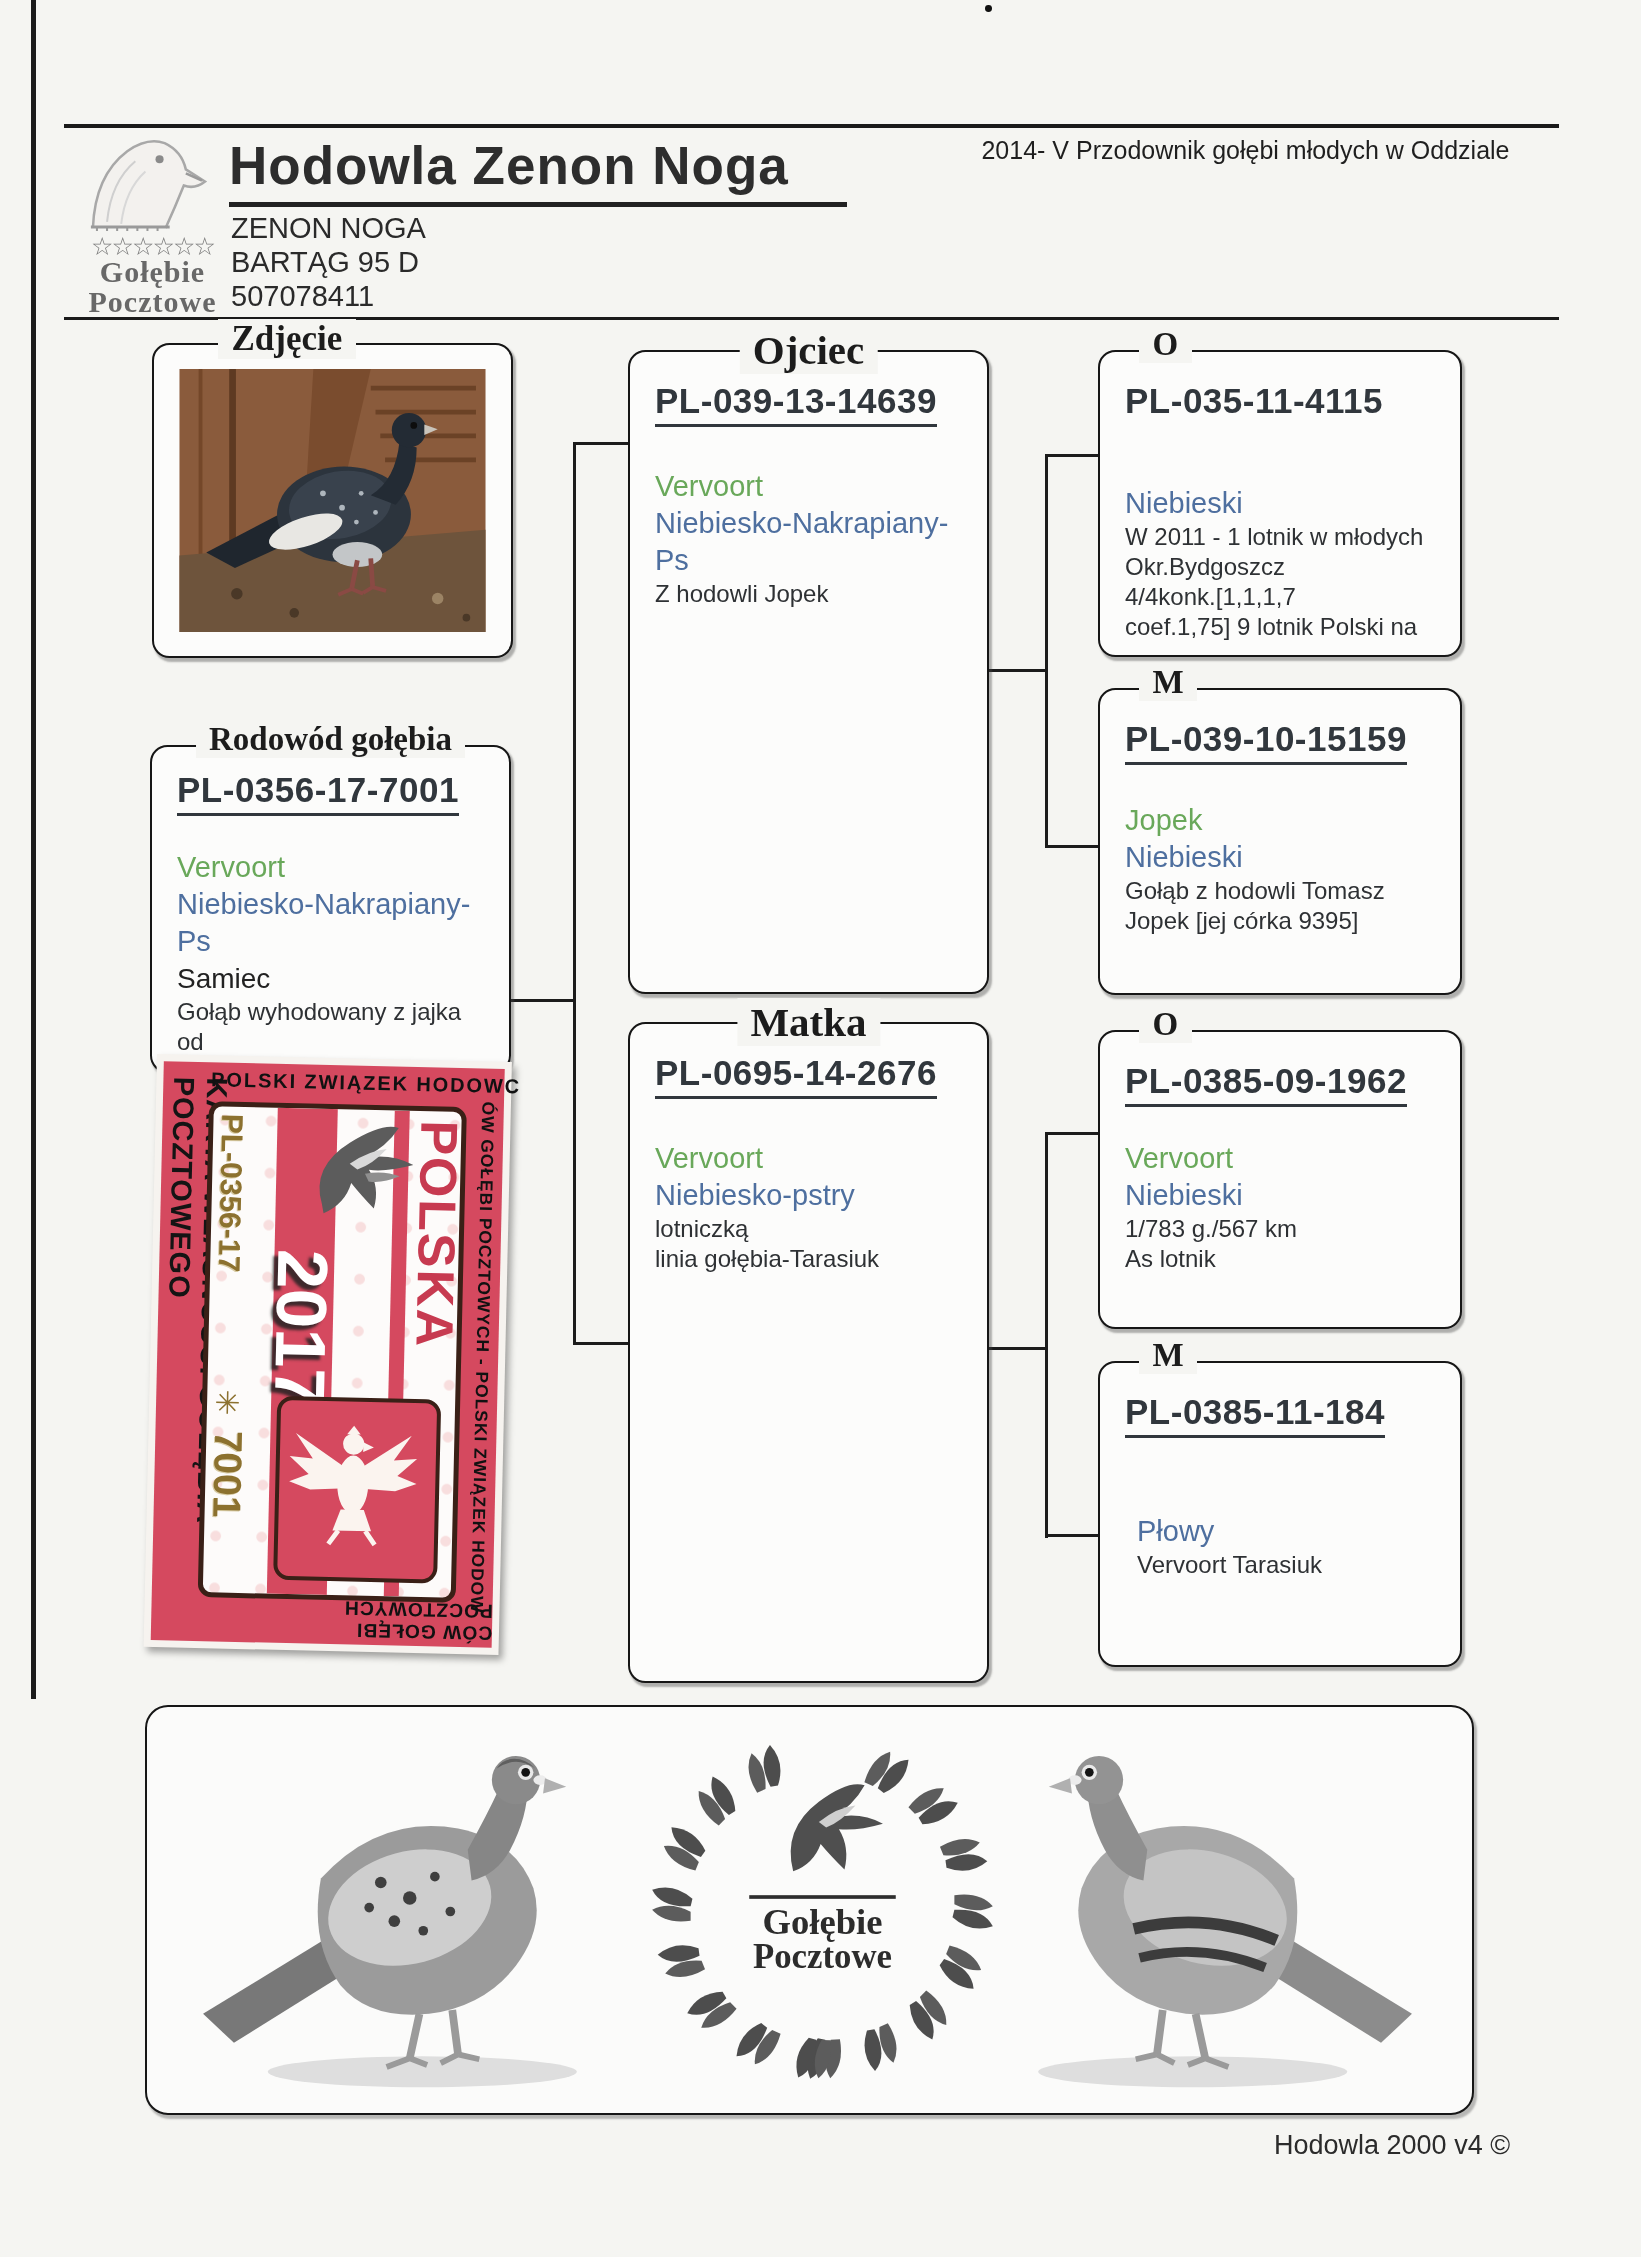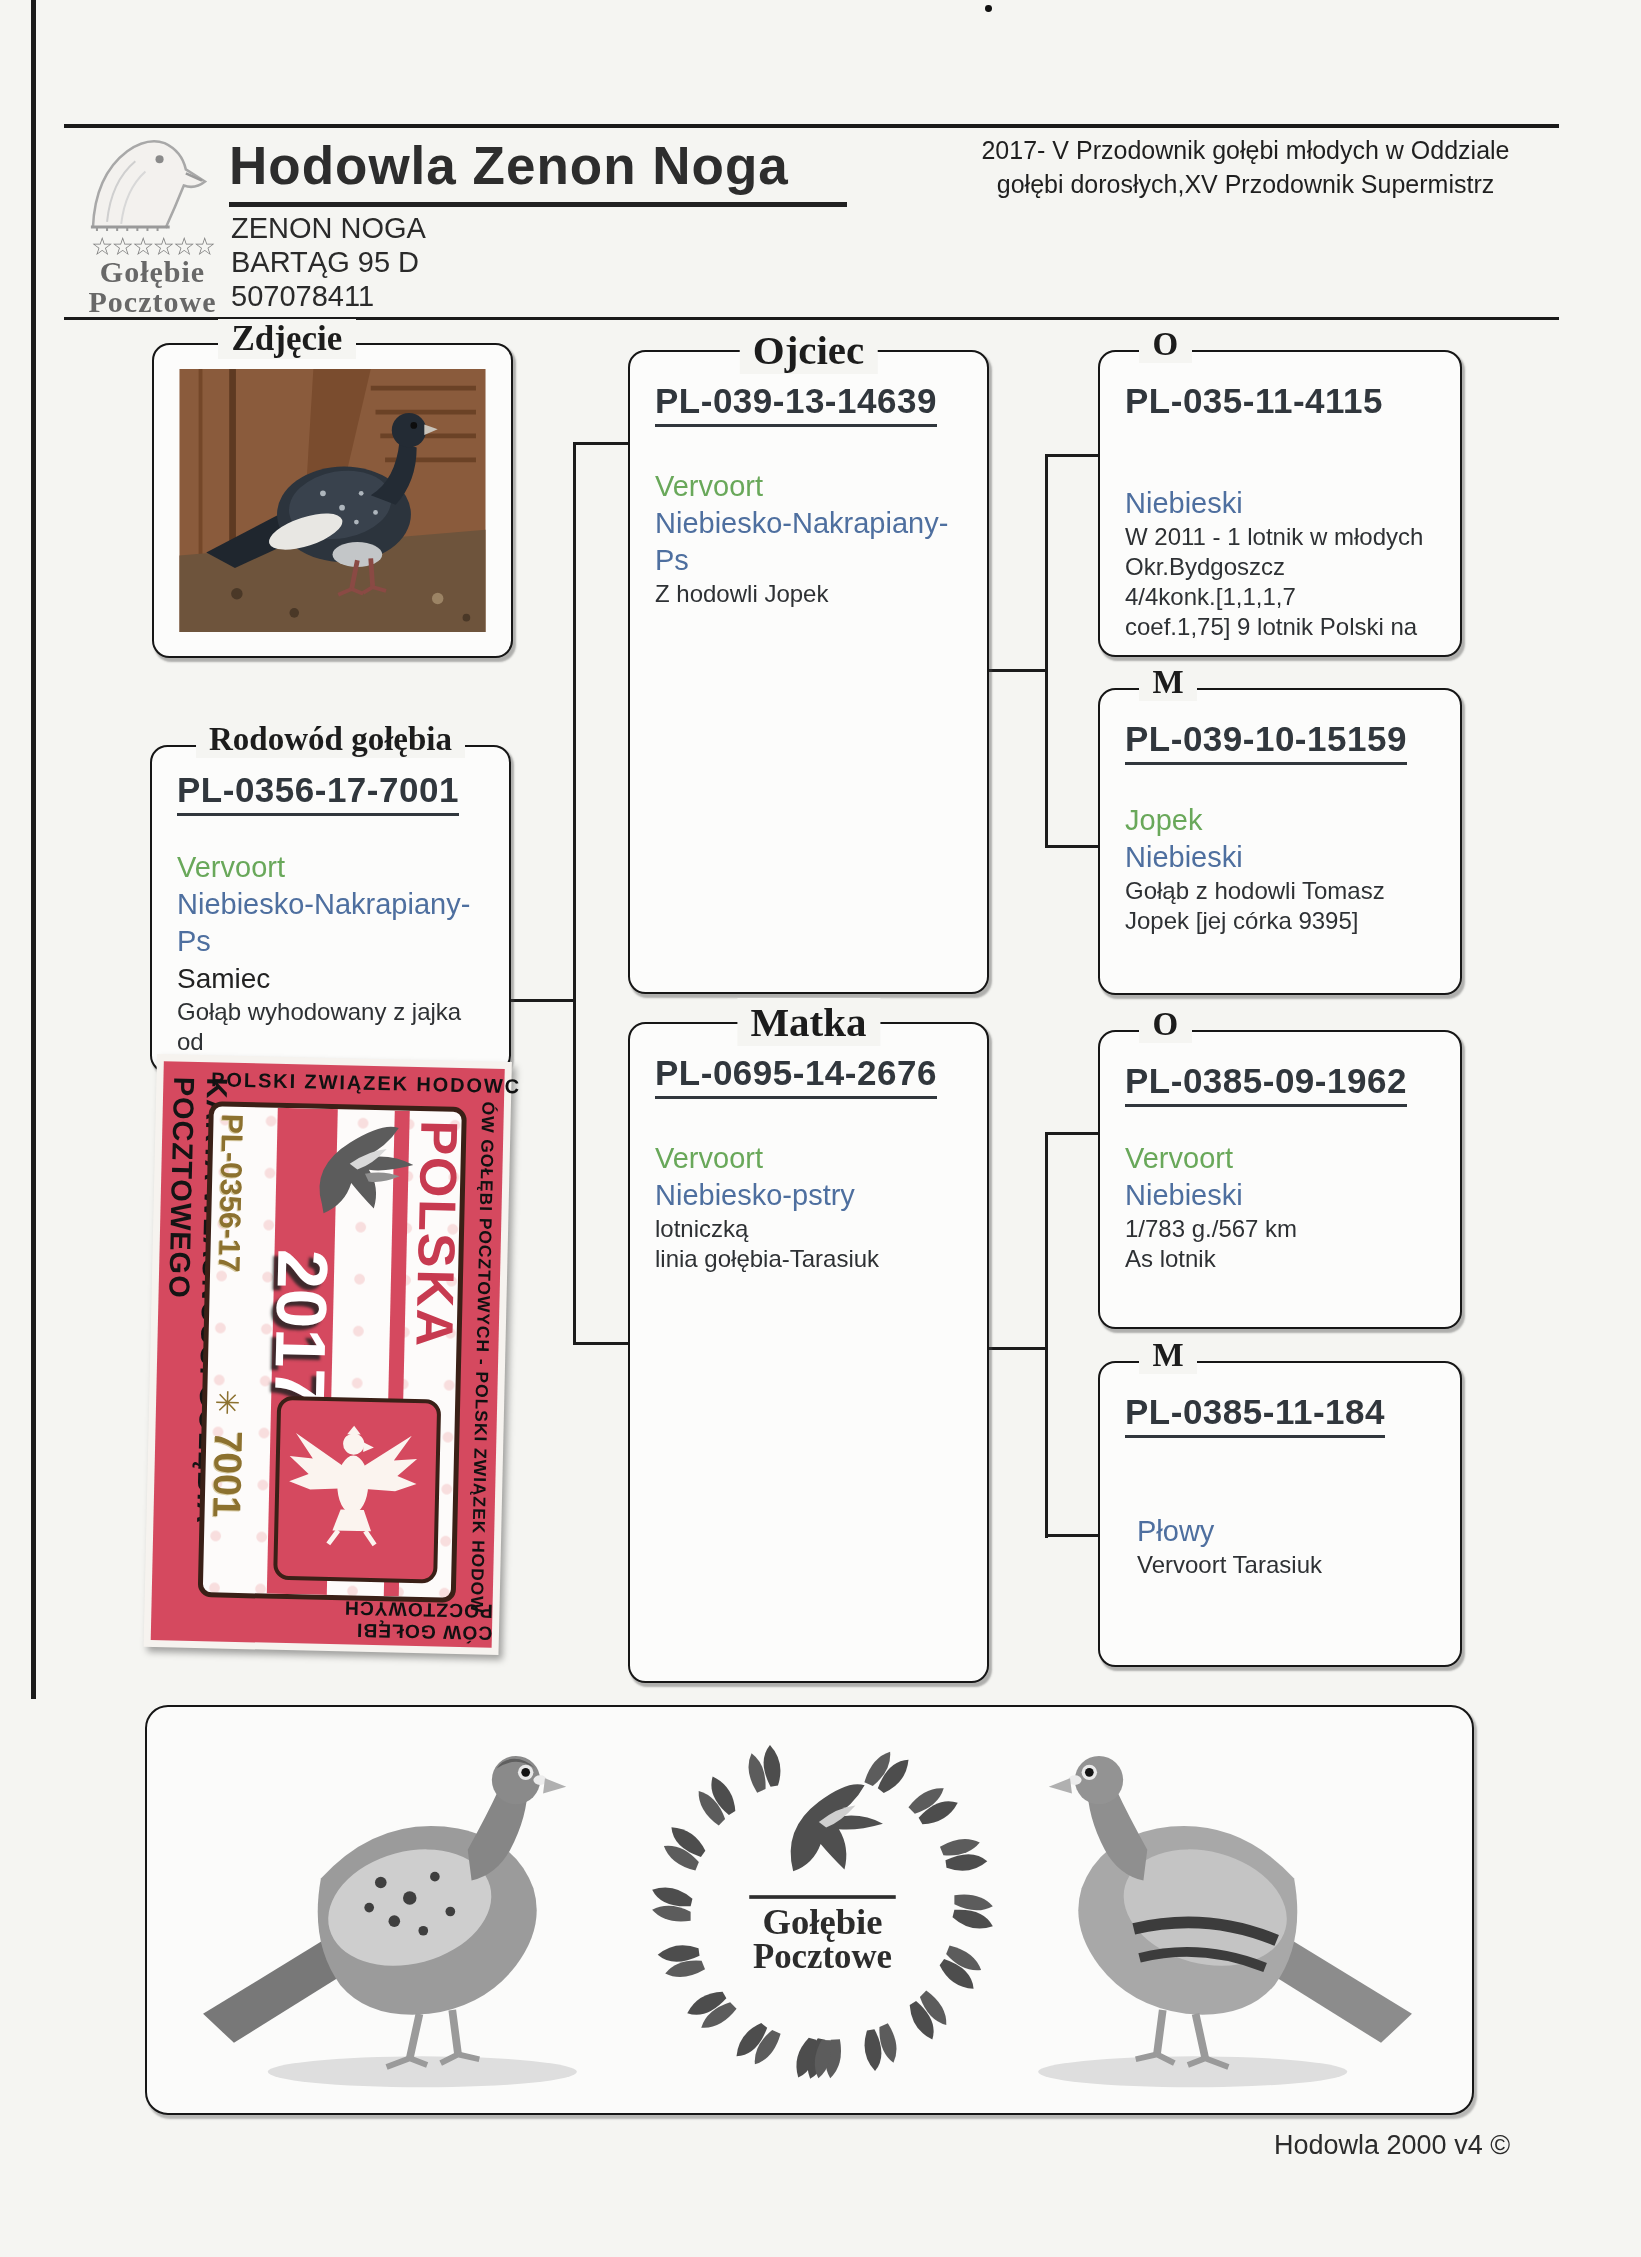--- a/index.html
+++ b/index.html
@@ -87,22 +87,21 @@
     <div class="lg">Pocztowe</div>
   </div>
 
   <div id="main-title">Hodowla Zenon Noga</div>
   <div id="title-underline"></div>
   <div class="addr" style="top:212px;">ZENON NOGA</div>
   <div class="addr" style="top:246px;">BARTĄG 95 D</div>
   <div class="addr" style="top:280px;">507078411</div>
 
   <div id="achievements">
-    <div>2017- V Przodownik gołębi młodych w Oddziale</div>
-    <div>gołębi dorosłych,XV Przodownik  Supermistrz</div>
+    <div>2014- V Przodownik gołębi młodych w Oddziale</div>
   </div>
 
   <div class="cline" style="left:573px;top:442px;width:2.9px;height:902px;"></div>
   <div class="cline" style="left:573px;top:442px;width:57px;height:2.9px;"></div>
   <div class="cline" style="left:507px;top:999px;width:68px;height:2.9px;"></div>
   <div class="cline" style="left:573px;top:1342px;width:57px;height:2.9px;"></div>
   <div class="cline" style="left:1045px;top:454px;width:2.9px;height:394px;"></div>
   <div class="cline" style="left:1045px;top:454px;width:55px;height:2.9px;"></div>
   <div class="cline" style="left:1045px;top:845px;width:55px;height:2.9px;"></div>
   <div class="cline" style="left:985px;top:669px;width:63px;height:2.9px;"></div>

